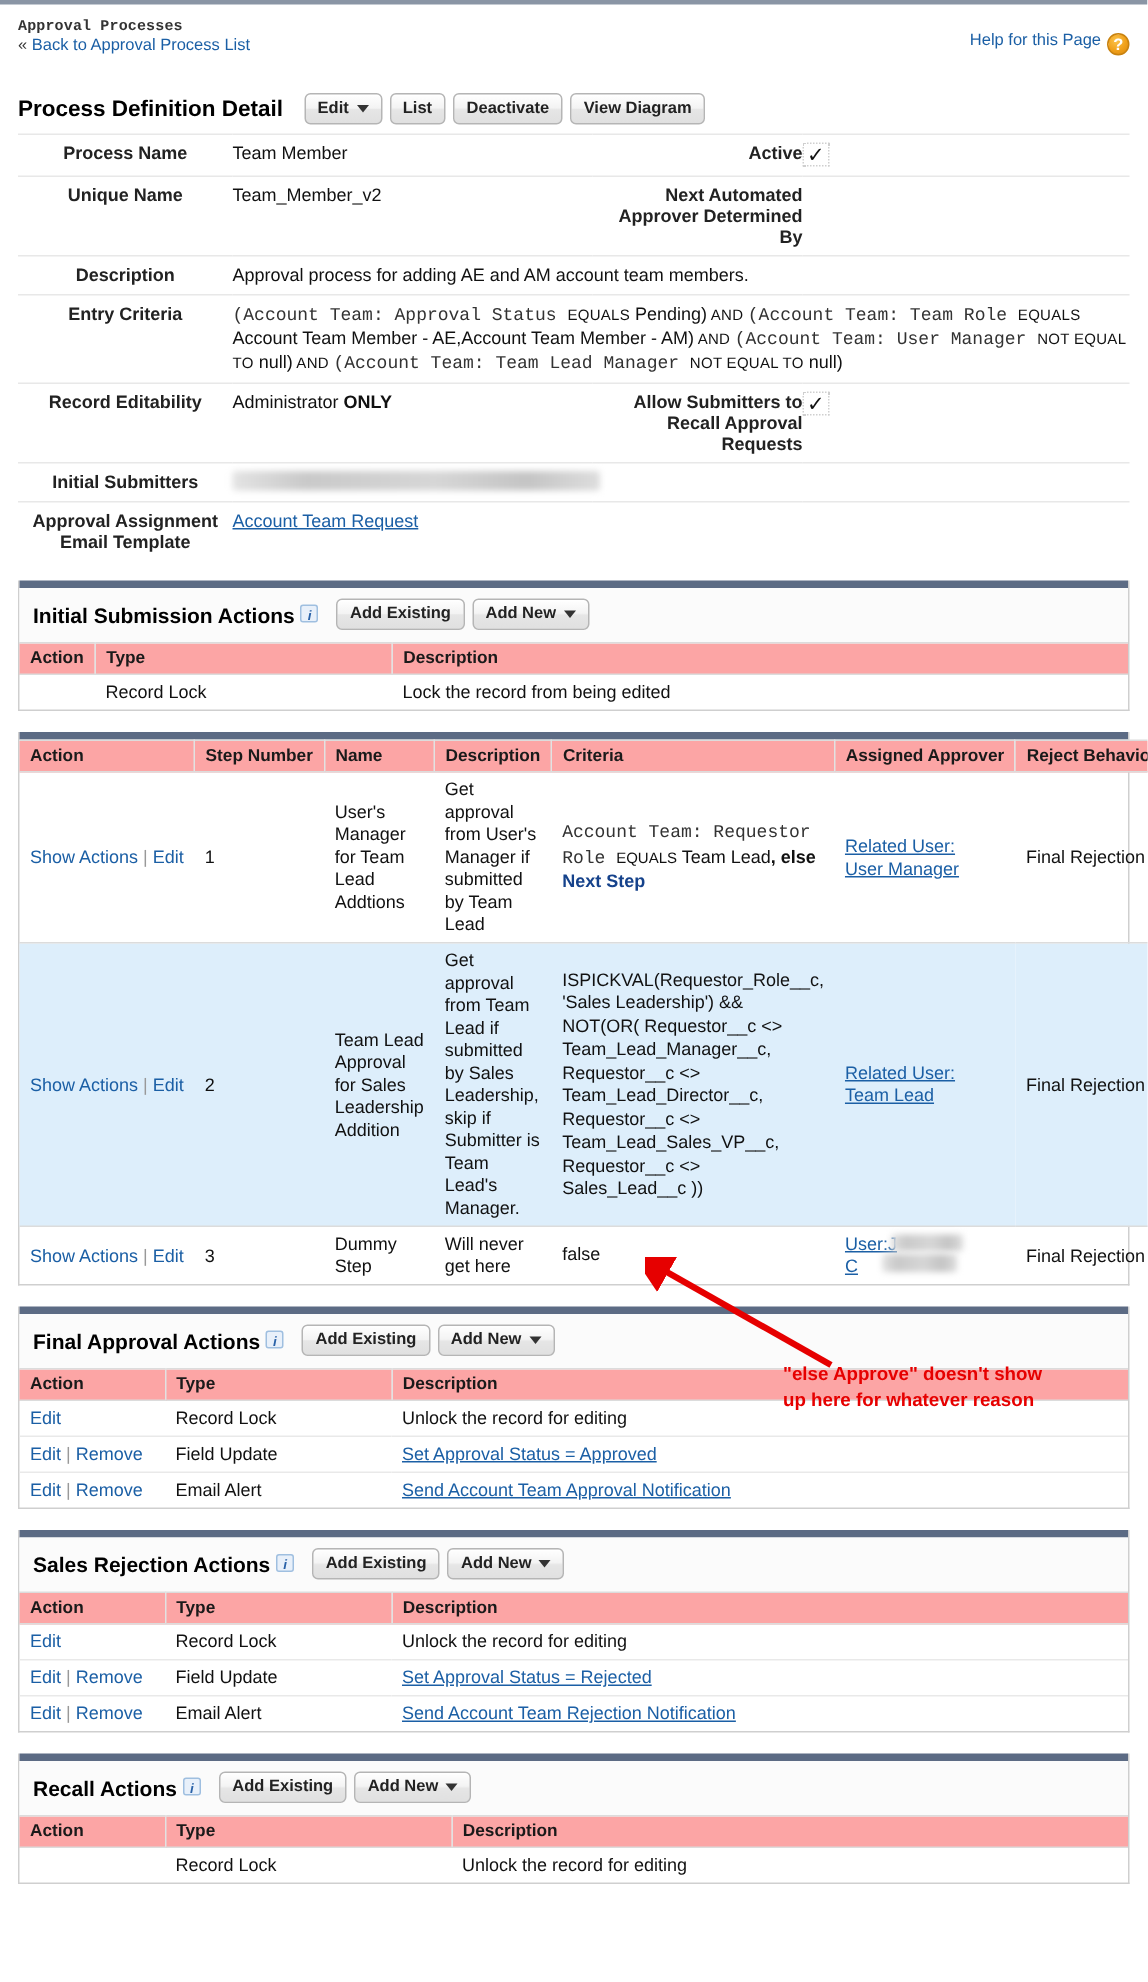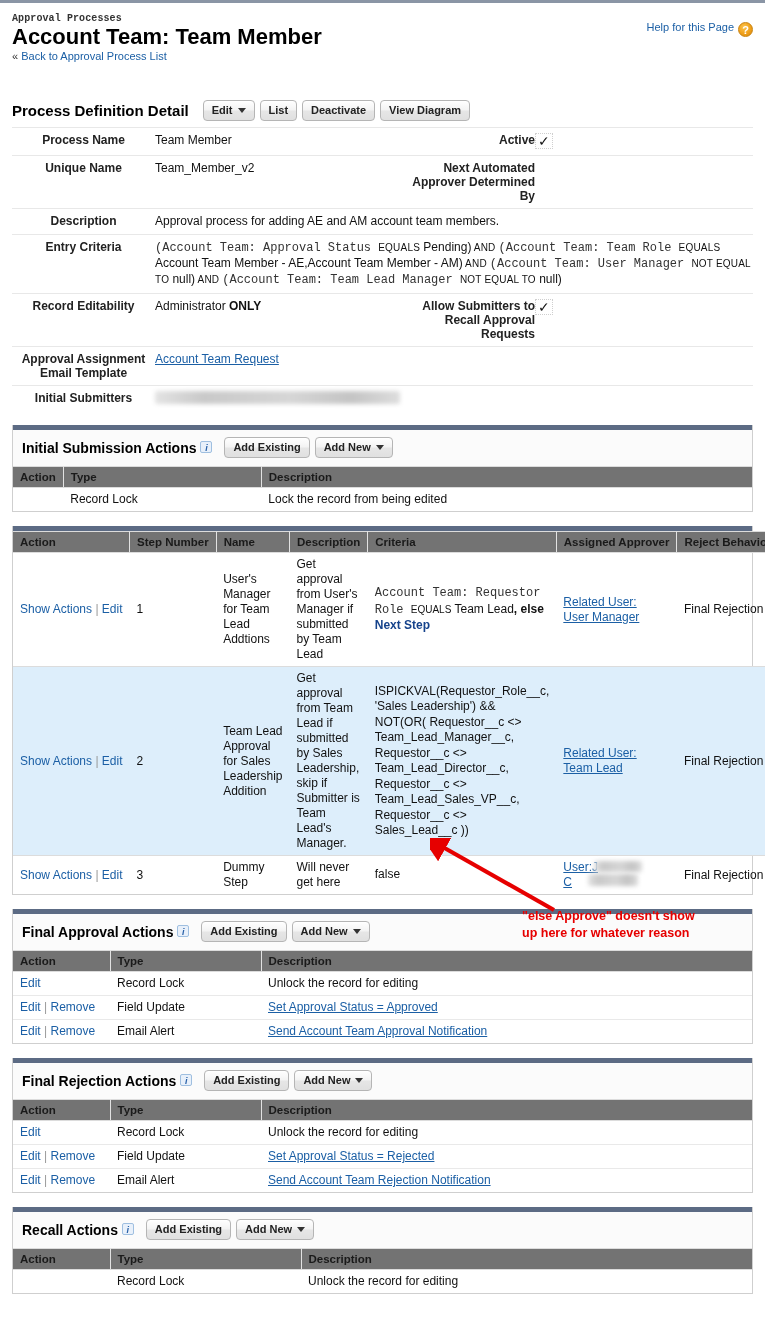--- a/index.html
+++ b/index.html
@@ -27,21 +27,21 @@
   .help-link a { color: #1b5fa5; text-decoration: none; }
   .help-badge {
     display: inline-block; width: 15px; height: 15px; border-radius: 50%;
     background: radial-gradient(circle at 40% 32%, #fcc44c 0%, #f0a01a 55%, #d9870d 100%);
     color: #fff; font-size: 11px; font-weight: bold; text-align: center;
     line-height: 15px; vertical-align: -3px; margin-left: 4px;
     border: 1px solid #c8820f;
   }
 
   
-  .detail-wrap { margin: 38px 12px 0 12px; }
+  .detail-wrap { margin: 26px 12px 0 12px; }
   .detail-head { display: flex; align-items: center; gap: 14px; padding-bottom: 6px; }
   .detail-head h2 { font-size: 15px; margin: 0; font-weight: bold; }
 
   .btn {
     display: inline-flex; align-items: center; gap: 5px;
     font-family: "Liberation Sans", sans-serif;
     font-size: 11px; font-weight: bold; color: #222;
     background: linear-gradient(to bottom, #ffffff 0%, #f3f3f3 48%, #e6e6e6 52%, #e0e0e0 100%);
     border: 1px solid #b5b5b5; border-radius: 4px;
     padding: 3px 8px; cursor: pointer; line-height: 13px;
@@ -80,21 +80,21 @@
   .section-head h3 { margin: 0; font-size: 14px; font-weight: bold; }
   .info-i {
     display: inline-block; width: 12px; height: 12px; line-height: 12px; text-align: center;
     font-size: 9px; font-weight: bold; font-style: italic; color: #2a62a8;
     background: #e8f0fa; border: 1px solid #9fbfe0; border-radius: 2px; vertical-align: 2px;
   }
 
   table.grid { width: 100%; border-collapse: collapse; font-size: 12px; }
   table.grid th {
     text-align: left; font-size: 11.5px; font-weight: bold; color: #1a1a1a;
-    background: #737373; border-top: 1px solid #dcdcdc; border-bottom: 1px solid #dcdcdc;
+    background: #fca5a5; border-top: 1px solid #dcdcdc; border-bottom: 1px solid #dcdcdc;
     border-right: 1px solid #e2e2e2; padding: 4px 7px; vertical-align: middle; white-space: nowrap;
   }
   table.grid td {
     padding: 4px 7px; vertical-align: middle; border-bottom: 1px solid #e9e9e9;
     color: #111; line-height: 15px;
   }
   table.grid tr:last-child td { border-bottom: none; }
   table.grid td.act { color: #1b5fa5; white-space: nowrap; }
   table.grid td.act a { color: #1b5fa5; text-decoration: none; }
   table.grid td.act .sep { color: #999; }
@@ -114,21 +114,20 @@
   }
   svg.arrow { position: absolute; pointer-events: none; }
 </style>
 </head>
 <body>
 
 <div class="top-rule"></div>
 
 <div class="page-head">
   <div class="breadcrumb-label">Approval Processes</div>
-  <div class="page-title">Account Team: Team Member</div>
   <div class="back-link">
     <span class="chev">«</span>
     <a href="#">Back to Approval Process List</a>
   </div>
   <div class="help-link">
     <a href="#">Help for this Page</a><span class="help-badge">?</span>
   </div>
 </div>
 
 <div class="detail-wrap">
@@ -177,29 +176,29 @@
     </tr>
     <tr>
       <td class="lbl">Record Editability</td>
       <td class="val"><span>Administrator </span><span class="bold">ONLY</span></td>
       <td class="lbl2">Allow Submitters to Recall Approval Requests</td>
       <td class="val2">
         <span class="check">✓</span>
       </td>
     </tr>
     <tr>
+      <td class="lbl">Initial Submitters</td>
+      <td class="val" colspan="3">
+        <span class="redact" style="width:245px"></span>
+      </td>
+    </tr>
+    <tr>
       <td class="lbl">Approval Assignment Email Template</td>
       <td class="val" colspan="3">
         <a class="lnk" href="#">Account Team Request</a>
-      </td>
-    </tr>
-    <tr>
-      <td class="lbl">Initial Submitters</td>
-      <td class="val" colspan="3">
-        <span class="redact" style="width:245px"></span>
       </td>
     </tr>
   </tbody>
     </table>
 </div>
 
 <div class="section">
   <div class="section-bar"></div>
   <div class="section-head">
     <h3><span>Initial Submission Actions</span>
@@ -360,21 +359,21 @@
         <a class="lnk" href="#">Send Account Team Approval Notification</a>
       </td>
     </tr>
   </tbody>
     </table>
 </div>
 
 <div class="section">
   <div class="section-bar"></div>
   <div class="section-head">
-    <h3><span>Final Rejection Actions</span>
+    <h3><span>Sales Rejection Actions</span>
       <span class="info-i">i</span></h3>
     <div class="btn-row">
       <button class="btn">
         <span>Add Existing</span>
       </button>
       <button class="btn">
         <span>Add New</span>
         <span class="caret"></span>
       </button>
     </div>

